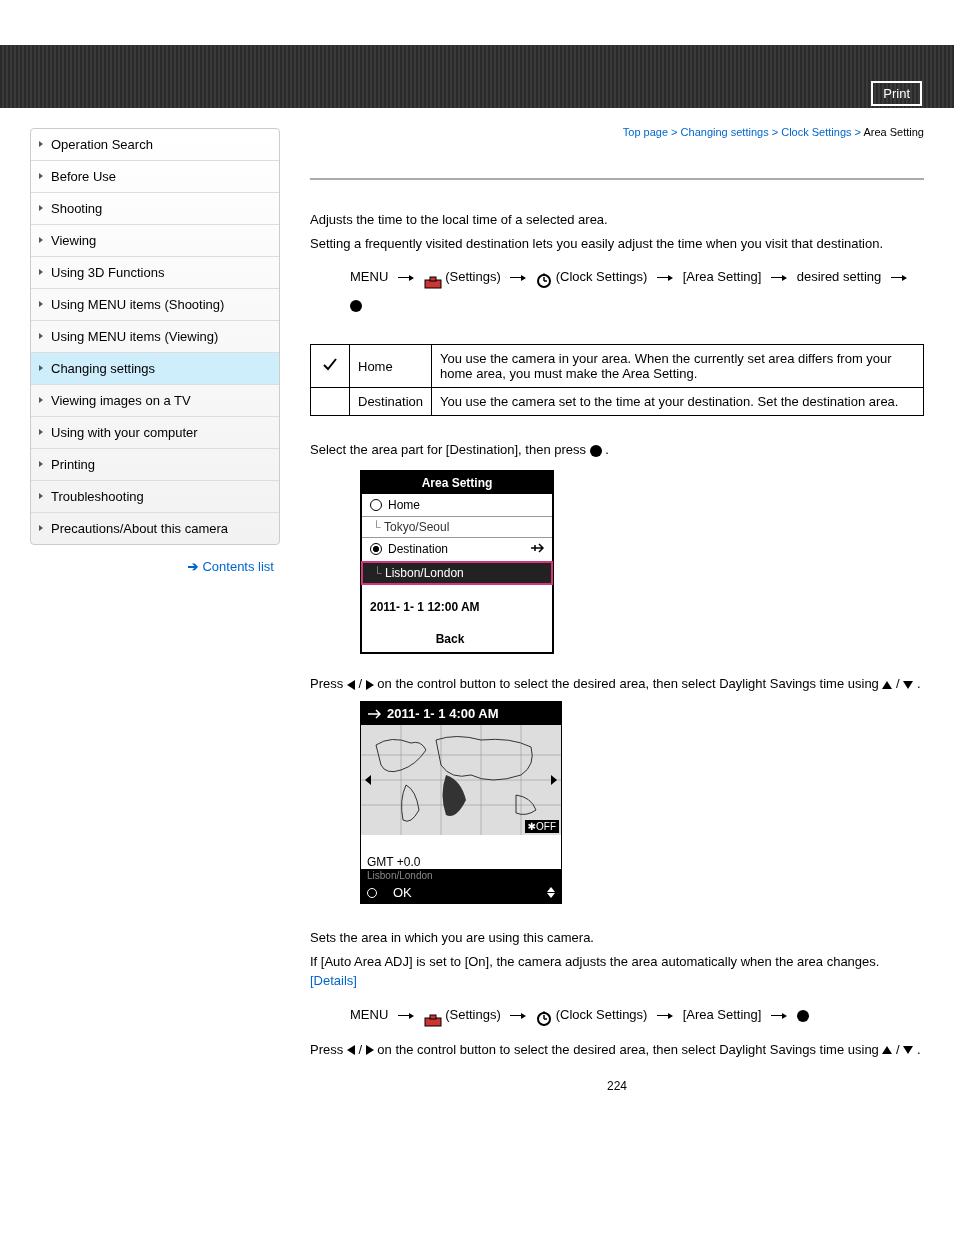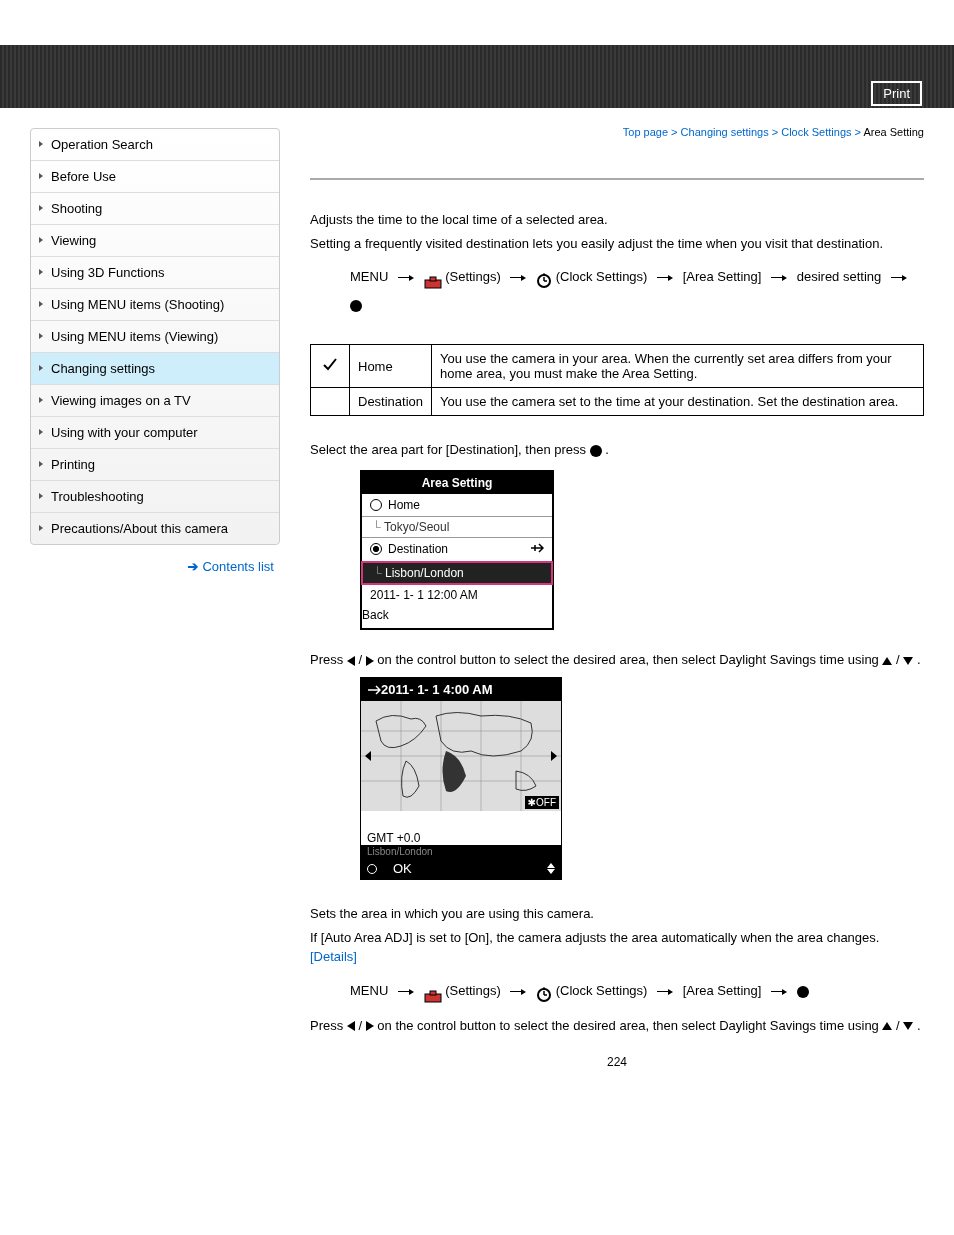--- a/index.html
+++ b/index.html
@@ -30,31 +30,31 @@
   table.opts{border-collapse:collapse;width:100%;margin:24px 0}
   table.opts td{border:1px solid #000;padding:6px 8px;vertical-align:middle;font-size:13px}
   table.opts td.chk{width:22px;text-align:center}
   .check{display:inline-block;width:16px;height:16px}
   .screenshot1{width:190px;border:2px solid #000;margin:10px 0 20px 50px;font-size:12px}
   .ss1-title{background:#000;color:#fff;text-align:center;padding:4px 0;font-weight:bold}
   .ss1-row{border-bottom:1px solid #999;padding:4px 8px;display:flex;align-items:center;gap:6px}
   .ss1-sub{padding:3px 8px 3px 22px;border-bottom:1px solid #999;color:#333;position:relative}
   .ss1-sub::before{content:"└";position:absolute;left:10px;color:#888}
   .ss1-sub.sel{background:#222;color:#fff;border:2px solid #d4367a;margin:-1px}
-  .ss1-date{padding:4px 8px;font-weight:normal}
-  .ss1-back{text-align:left;padding:2px 14px 6px 0;font-weight:normal}
+  .ss1-date{padding:16px 8px;font-weight:bold}
+  .ss1-back{text-align:center;padding:2px 14px 6px 0;font-weight:bold}
   .radio-o{display:inline-block;width:10px;height:10px;border:1px solid #000;border-radius:50%}
   .radio-f{display:inline-block;width:10px;height:10px;border:1px solid #000;border-radius:50%;background:radial-gradient(#000 0 40%,#fff 45% 100%)}
   .plane-ic{margin-left:auto}
   .tri-l{display:inline-block;border-right:8px solid #000;border-top:5px solid transparent;border-bottom:5px solid transparent;vertical-align:middle}
   .tri-r{display:inline-block;border-left:8px solid #000;border-top:5px solid transparent;border-bottom:5px solid transparent;vertical-align:middle}
   .tri-u{display:inline-block;border-bottom:8px solid #000;border-left:5px solid transparent;border-right:5px solid transparent;vertical-align:middle}
   .tri-d{display:inline-block;border-top:8px solid #000;border-left:5px solid transparent;border-right:5px solid transparent;vertical-align:middle}
   .screenshot2{width:200px;margin:8px 0 24px 50px;border:1px solid #000}
-  .ss2-top{background:#000;color:#fff;padding:4px 6px;font-weight:bold;display:flex;align-items:center;gap:0}
+  .ss2-top{background:#000;color:#fff;padding:4px 6px;font-weight:bold;display:flex;align-items:center;gap:6px}
   .ss2-map{height:110px;background:#eee;position:relative;overflow:hidden}
   .ss2-map svg{width:100%;height:100%}
   .ss2-off{position:absolute;right:2px;bottom:2px;background:#000;color:#fff;font-size:10px;padding:1px 3px}
   .ss2-gmt{font-size:12px;padding:20px 6px 0 6px;font-weight:normal}
   .ss2-city{background:#000;color:#888;font-size:10px;padding:1px 6px}
   .ss2-ok{background:#000;color:#fff;padding:3px 6px;display:flex;align-items:center;gap:16px}
   .ss2-ok .ud{margin-left:auto;display:flex;flex-direction:column;gap:1px}
   .ss2-ok .ud span{border-left:4px solid transparent;border-right:4px solid transparent}
   .link{color:#0066cc;cursor:pointer}
   .pagenum{text-align:center;font-size:12px;margin:20px 0}

